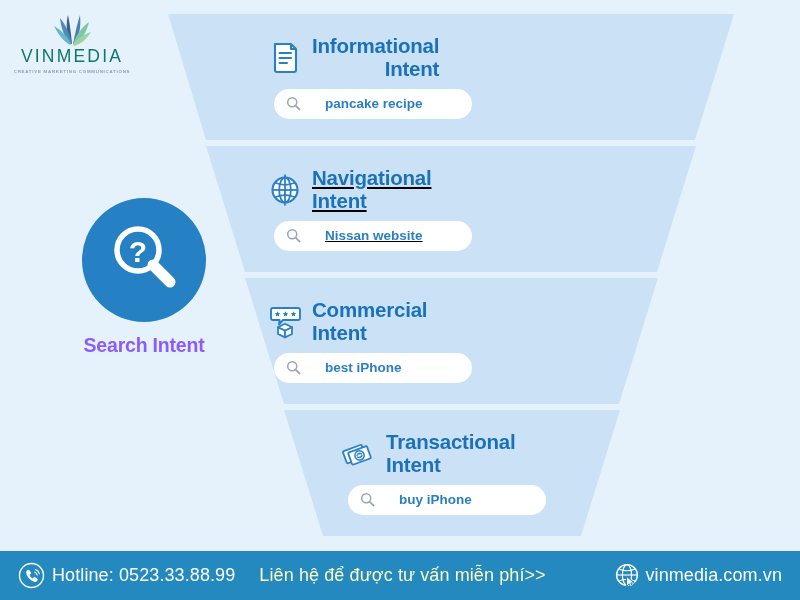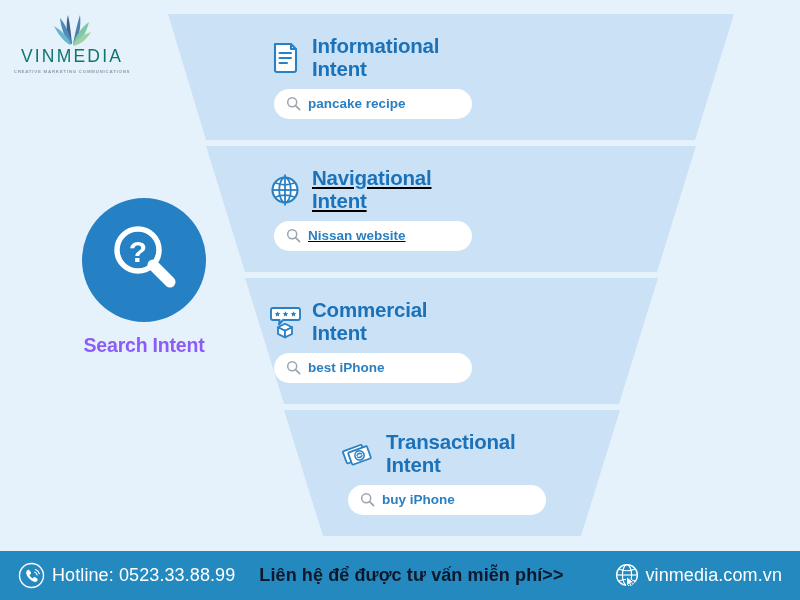--- a/index.html
+++ b/index.html
@@ -39,21 +39,21 @@
   .seg-head { display: flex; align-items: center; gap: 10px; }
   .seg-icon { width: 34px; height: 34px; flex: none; }
   .seg-title {
     font-size: 20.5px; font-weight: 700; color: #1b72b9;
     line-height: 1.08; letter-spacing: -0.2px; white-space: pre-line;
   }
   .search-box {
     margin-top: 9px; margin-left: 6px;
     width: 198px; height: 30px; background: #ffffff;
     border-radius: 15px; display: flex; align-items: center;
-    padding: 0 12px; gap: 7px;
+    padding: 0 12px; gap: 24px;
   }
   .search-box .mag { width: 15px; height: 15px; flex: none; }
   .search-box .q {
     font-size: 13.5px; font-weight: 700; color: #2a7fc2; white-space: nowrap;
   }
 
   
   #intent-badge { position: absolute; left: 80px; top: 198px; width: 128px; }
   #intent-circle {
     width: 124px; height: 124px; border-radius: 50%;
@@ -66,21 +66,21 @@
   }
 
   
   #footer {
     position: absolute; left: 0; bottom: 0; width: 800px; height: 49px;
     background: #2489bf; display: flex; align-items: center;
   }
   #footer .hotline { display: flex; align-items: center; gap: 7px; margin-left: 18px; }
   #footer .phone-ico { width: 27px; height: 27px; flex: none; }
   #footer .hot-txt { color: #ffffff; font-size: 18px; letter-spacing: 0.1px; }
-  #footer .cta { color: #0f172a; font-size: 18px; margin-left: 24px; letter-spacing: 0.1px; font-weight: bold; }
+  #footer .cta { color: #fef9c3; font-size: 18px; margin-left: 24px; letter-spacing: 0.1px; }
   #footer .web { display: flex; align-items: center; gap: 4px; margin-left: auto; margin-right: 18px; }
   #footer .globe-ico { width: 27px; height: 27px; flex: none; }
   #footer .web-txt { color: #ffffff; font-size: 18px; letter-spacing: 0.1px; }
 </style>
 </head>
 <body>
 
 <div id="logo">
   <span class="mark">
     <svg viewBox="0 0 52 38" width="52" height="38">
@@ -91,21 +91,21 @@
       <path d="M27 36 C30 27 36 19 43 14 C41 23 36 32 29 37 Z" fill="#7ec8a8"></path>
       <path d="M27 37 C31 31 38 26 45 24 C41 31 35 36 28 38 Z" fill="#9ed2a2"></path>
     </svg>
   </span>
   <span class="wordmark">VINMEDIA</span>
   <span class="tagline">CREATIVE MARKETING COMMUNICATIONS</span>
 </div>
 
 <div id="funnel">
 
-  <div class="seg-wrap" style="left:168px; top:14px; width:566px; height:126px;">
+  <div class="seg-wrap" style="left:168px; top:14px; width:566px; height:126px;text-align:right;">
     <svg class="seg-svg" width="566" height="126" viewBox="0 0 566 126">
       <polygon points="0,0 566,0 527,126 38,126" fill="#cbe1f5"></polygon>
     </svg>
     <div class="seg-content">
       <div class="seg-head">
         <span class="seg-icon">
           <svg viewBox="0 0 34 34" width="34" height="34">
             <path d="M7 3 H23 L28 8 V29 Q28 31 26 31 H9 Q7 31 7 29 Z" fill="#ffffff" stroke="#2a80c4" stroke-width="2.1" stroke-linejoin="round"></path>
             <path d="M23 3 V8 H28" fill="none" stroke="#2a80c4" stroke-width="2.1" stroke-linejoin="round"></path>
             <line x1="11.5" y1="12" x2="23" y2="12" stroke="#2a80c4" stroke-width="2" stroke-linecap="round"></line>

